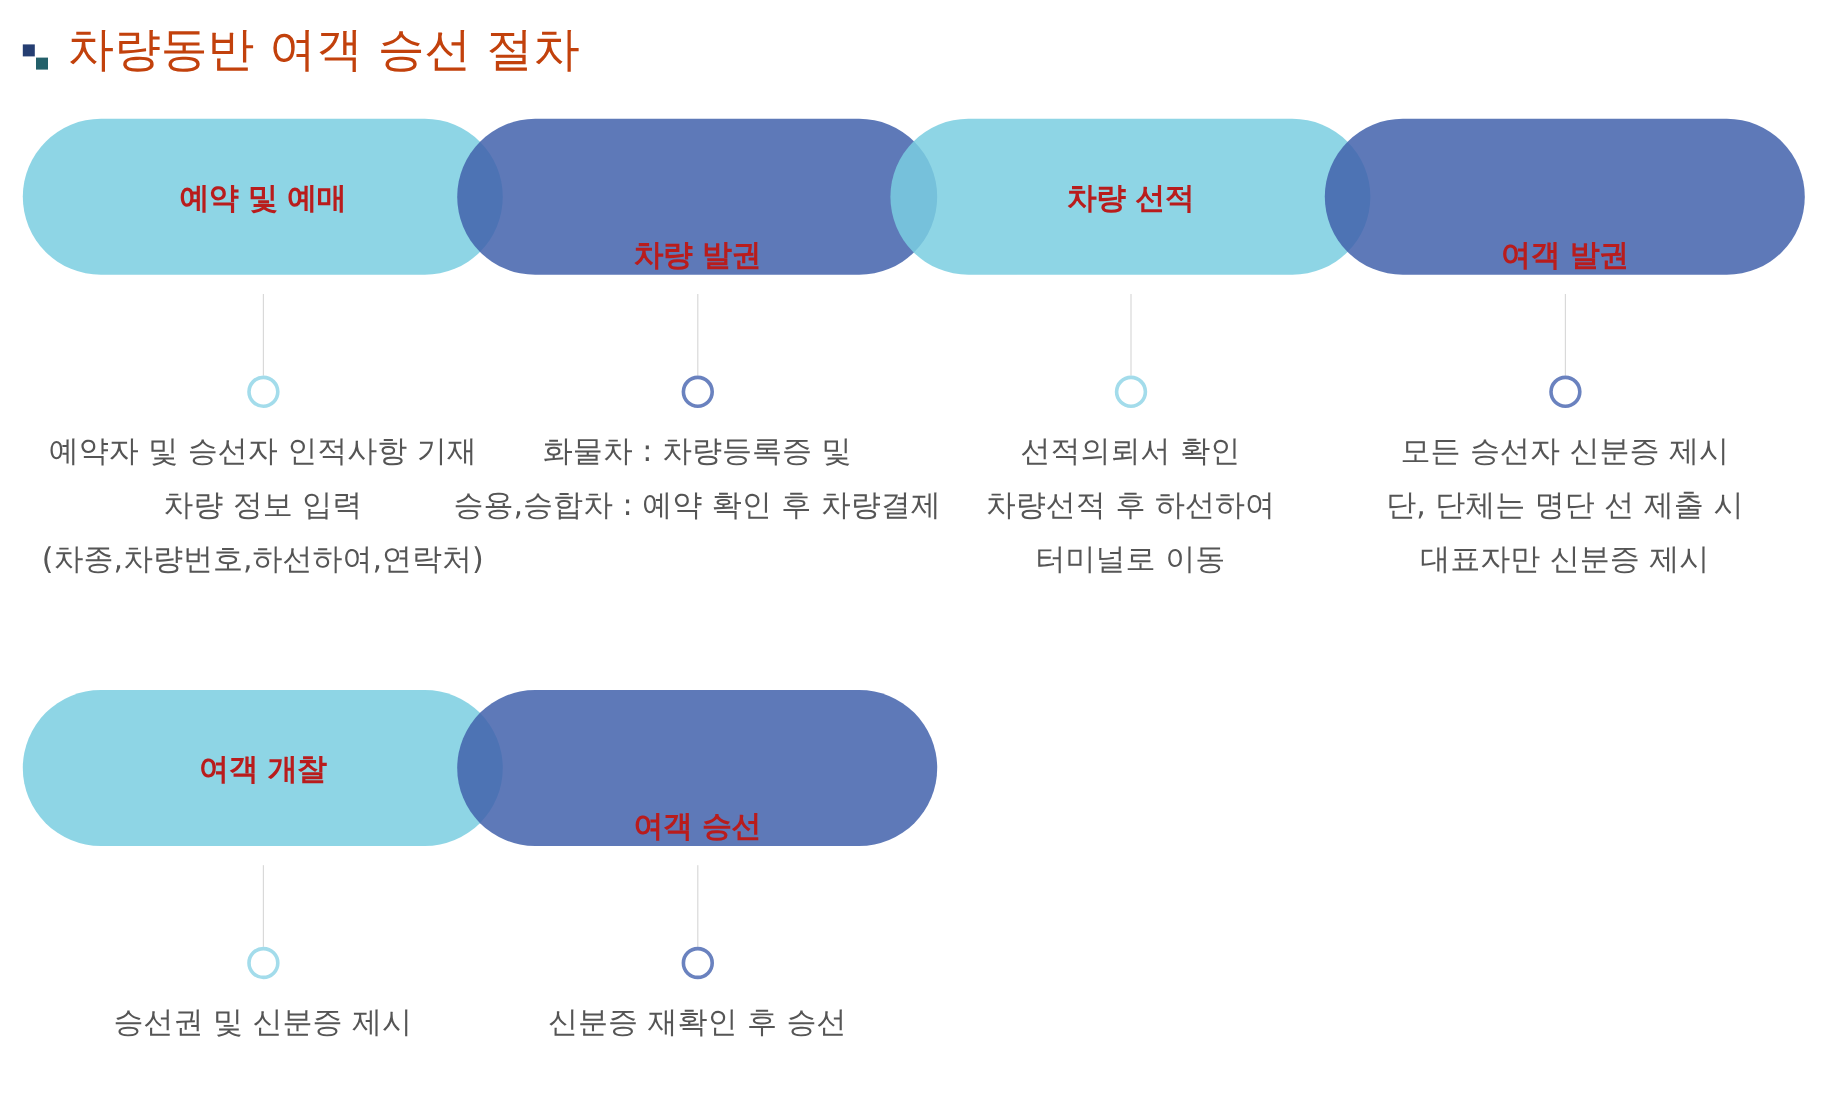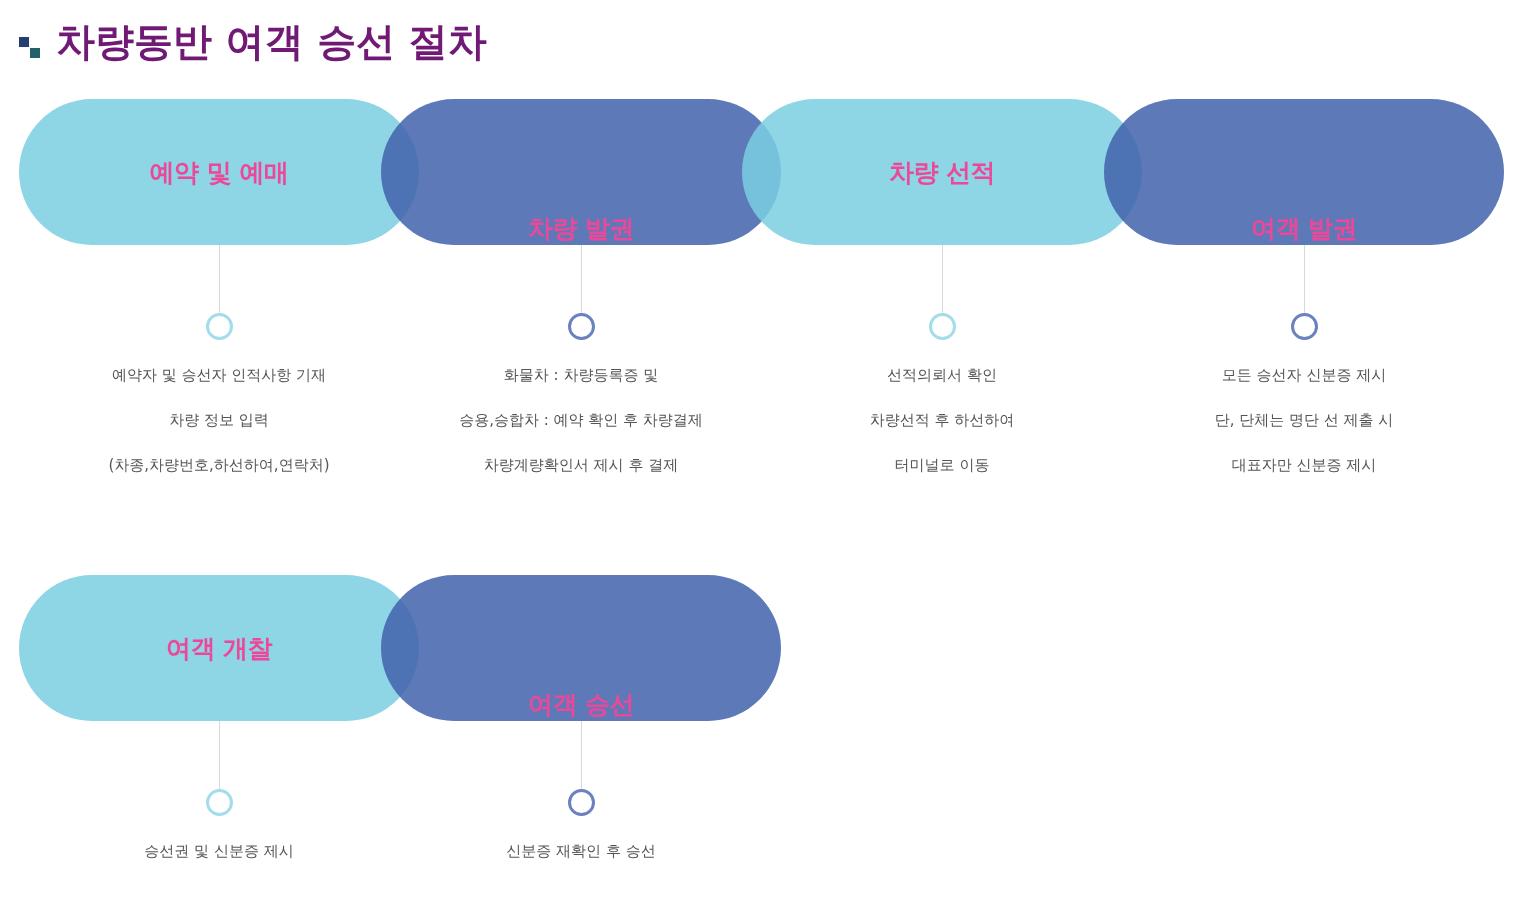--- a/index.html
+++ b/index.html
@@ -39,40 +39,40 @@
     .title-icon .sq2 {
       position: absolute;
       left: 12px;
       top: 18px;
       width: 10px;
       height: 10px;
       background: #23606a;
     }
     .page-title {
       font-size: 39px;
-      font-weight: bold;
-      color: #701a75;
+      font-weight: normal;
+      color: #c2410c;
       letter-spacing: 0px;
       line-height: 56px;
     }
     .step {
       position: absolute;
       width: 400px;
     }
     .pill {
       position: absolute;
       left: 0;
       top: 0;
       width: 400px;
-      height: 146px;
+      height: 130px;
       border-radius: 73px;
       display: flex;
       align-items: center;
       justify-content: center;
-      color: #ec4899;
+      color: #b91c1c;
       font-size: 25px;
       font-weight: bold;
       cursor: pointer;
     }
     .pill.light { background: rgba(122, 206, 225, 0.85); }
     .pill.dark  { background: rgba(66, 98, 172, 0.85); align-items: flex-end; }
     .pill-label {
       position: relative;
       z-index: 2;
       letter-spacing: -0.5px;
@@ -97,21 +97,21 @@
     }
     .node.light { border: 3px solid #a3dceb; }
     .node.dark  { border: 3px solid #6a82bf; }
     .desc {
       position: absolute;
       left: -20px;
       top: 254px;
       width: 440px;
       text-align: center;
       color: #555555;
-      font-size: 15px;
+      font-size: 25px;
       line-height: 45px;
     }
     .desc-line {
       display: block;
       white-space: nowrap;
     }
   </style>
 </head>
 <body>
 
@@ -138,21 +138,20 @@
 
 <div class="step" style="left:381px; top:99px;">
   <div class="pill dark">
     <span class="pill-label">차량 발권</span>
   </div>
   <div class="connector"></div>
   <div class="node dark"></div>
   <div class="desc">
     <span class="desc-line">화물차 : 차량등록증 및</span>
     <span class="desc-line">승용,승합차 : 예약 확인 후 차량결제</span>
-    <span class="desc-line">차량계량확인서 제시 후 결제</span>
   </div>
 </div>
 
 <div class="step" style="left:742px; top:99px;">
   <div class="pill light">
     <span class="pill-label">차량 선적</span>
   </div>
   <div class="connector"></div>
   <div class="node light"></div>
   <div class="desc">

